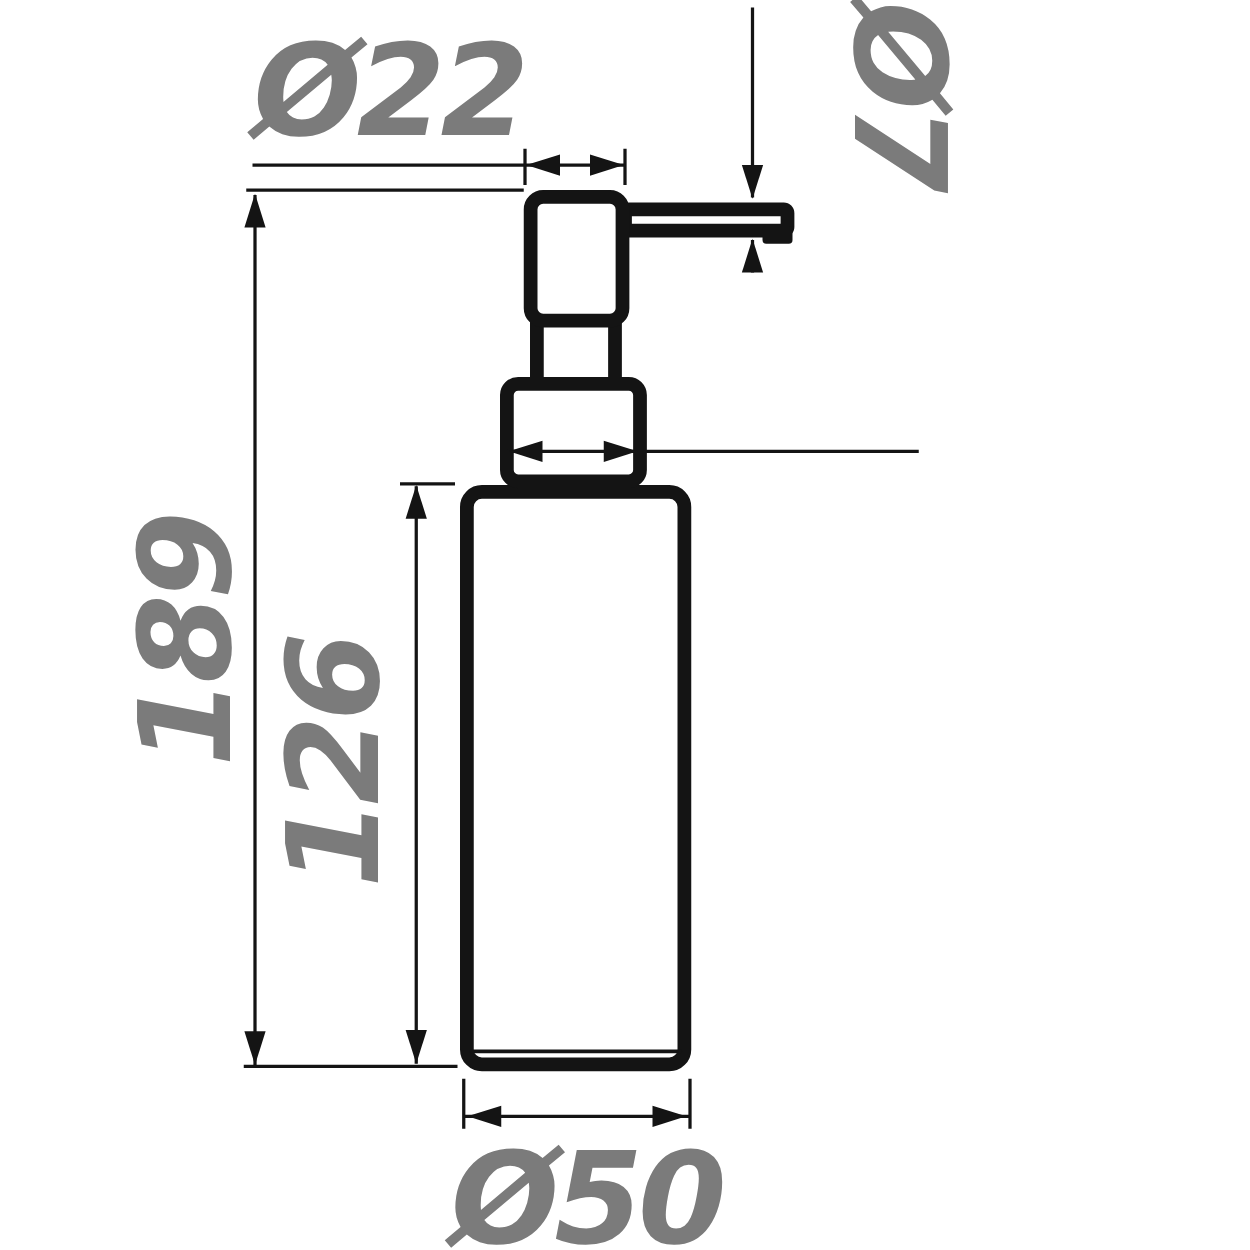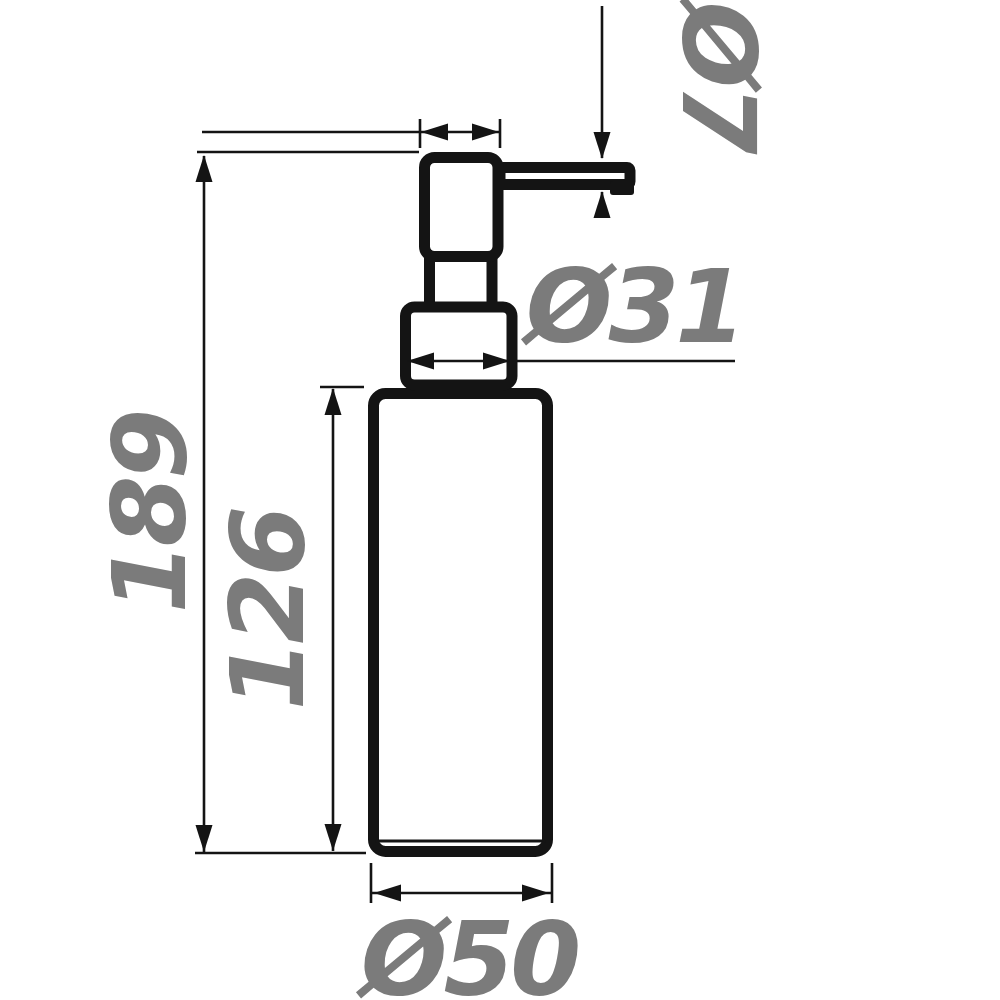--- a/index.html
+++ b/index.html
@@ -95,23 +95,23 @@
       <polygon points="602,191 593.5,218 610.5,218"></polygon>
 
       <polygon points="407,361 434,352.5 434,369.5"></polygon>
       <polygon points="510,361 483,352.5 483,369.5"></polygon>
 
       <polygon points="374,893 401,884.5 401,901.5"></polygon>
       <polygon points="549,893 522,884.5 522,901.5"></polygon>
     </g>
   </svg>
 
+  <div class="dim-label" style="left:311px; top:74px;">Ø22</div>
 
   <div class="dim-label rot-cw" style="left:718px; top:76px;">Ø7</div>
 
-  <div class="dim-label" style="left:634px; top:307px;">Ø31</div>
 
   <div class="dim-label rot-ccw" style="left:150px; top:513px;">189</div>
 
   <div class="dim-label rot-ccw" style="left:268px; top:610px;">126</div>
 
   <div class="dim-label" style="left:469px; top:960px;">Ø50</div>
 </div>
 
 </body></html>

